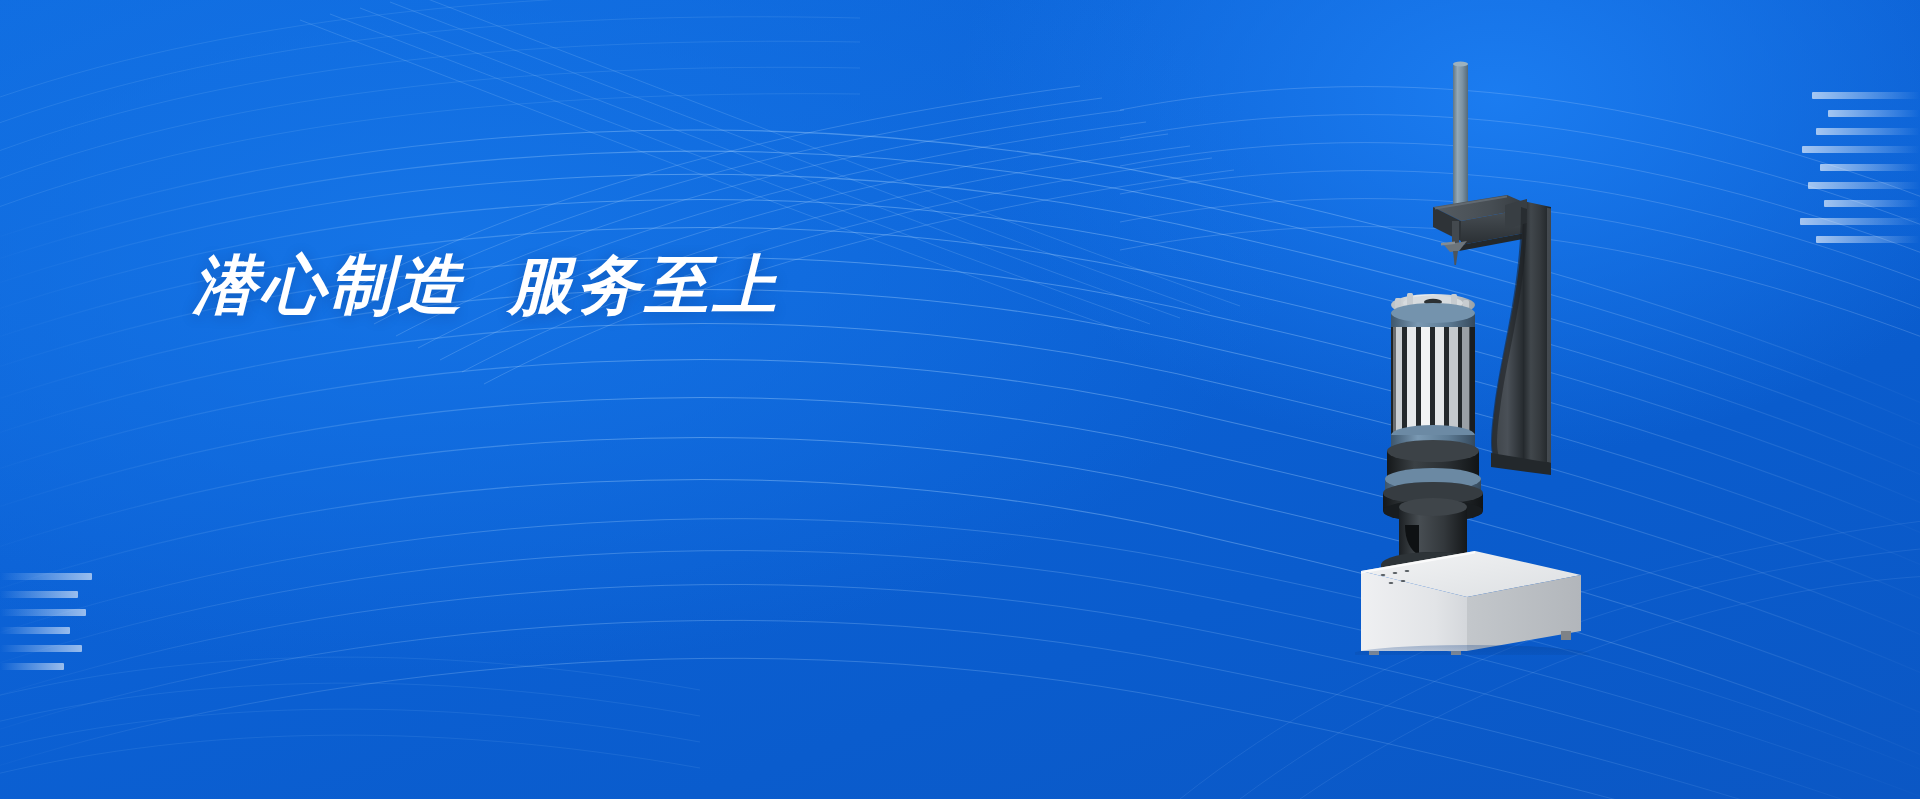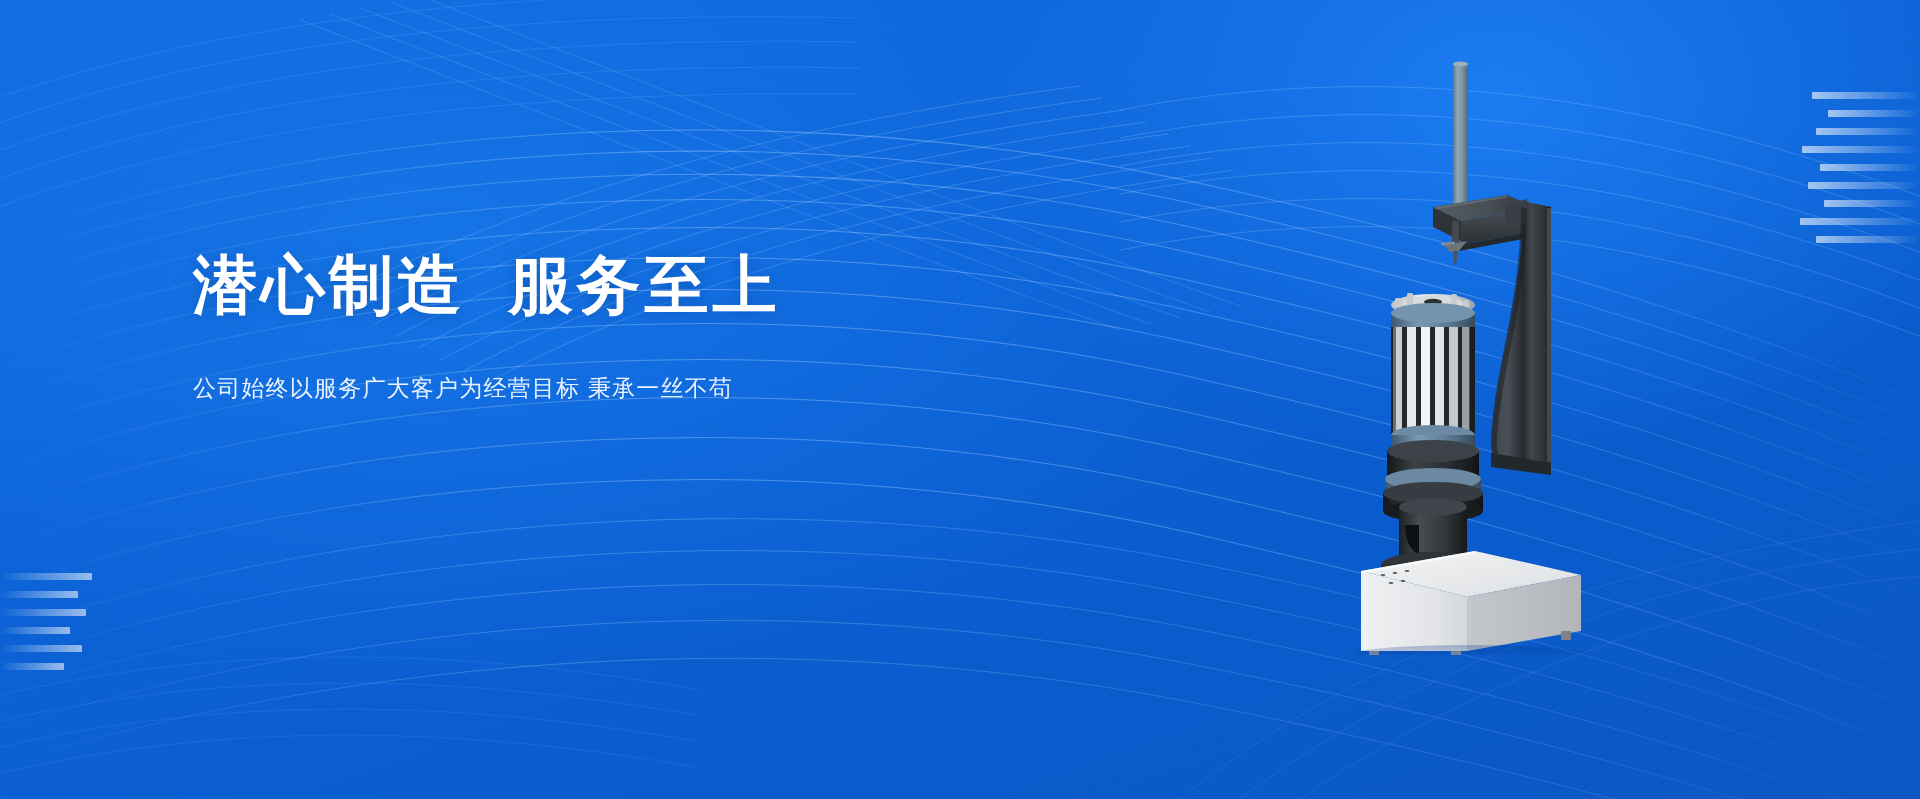--- a/index.html
+++ b/index.html
@@ -49,20 +49,21 @@
     z-index:6;
   }
   .headline {
     font-size:64px;
     font-weight:bold;
     color:#ffffff;
     letter-spacing:4px;
     line-height:1.12;
     white-space:pre;
     text-shadow:0 2px 14px rgba(0,25,70,0.22);
+    font-style:italic;
   }
   .sub {
     margin-top:44px;
     color:#eaf3ff;
     font-size:23px;
     line-height:1.92;
     letter-spacing:1.2px;
     font-weight:400;
   }
   .sub-line { display:block; white-space:pre; }
@@ -198,21 +199,20 @@
     <div class="bar" style="width:78px"></div>
     <div class="bar" style="width:86px"></div>
     <div class="bar" style="width:70px"></div>
     <div class="bar" style="width:82px"></div>
     <div class="bar" style="width:64px"></div>
   </div>
 
   <div class="copy">
     <h1 class="headline">潜心制造  服务至上</h1>
     <div class="sub">
-      <span class="sub-line">公司始终以服务广大客户为经营目标 秉承一丝不苟</span>
     </div>
   </div>
 
   <div class="machine">
     <svg viewBox="0 0 250 600" xmlns="http://www.w3.org/2000/svg">
       <defs>
         <linearGradient id="rodG" x1="0" y1="0" x2="1" y2="0">
           <stop offset="0" stop-color="#5f7585"></stop>
           <stop offset="0.30" stop-color="#93a8b6"></stop>
           <stop offset="0.62" stop-color="#7d93a3"></stop>

